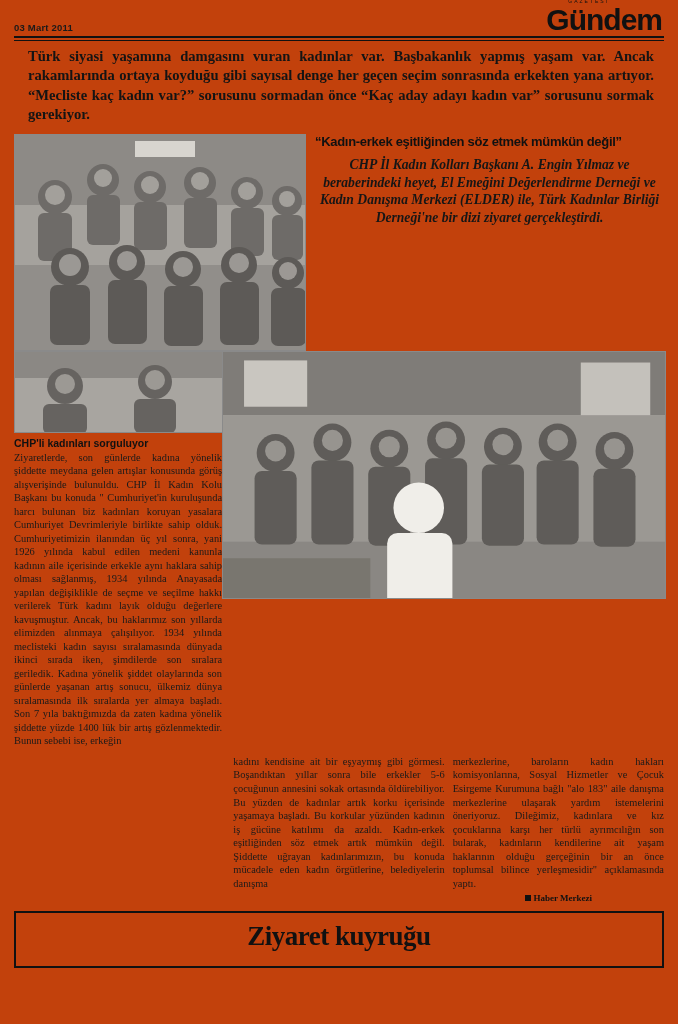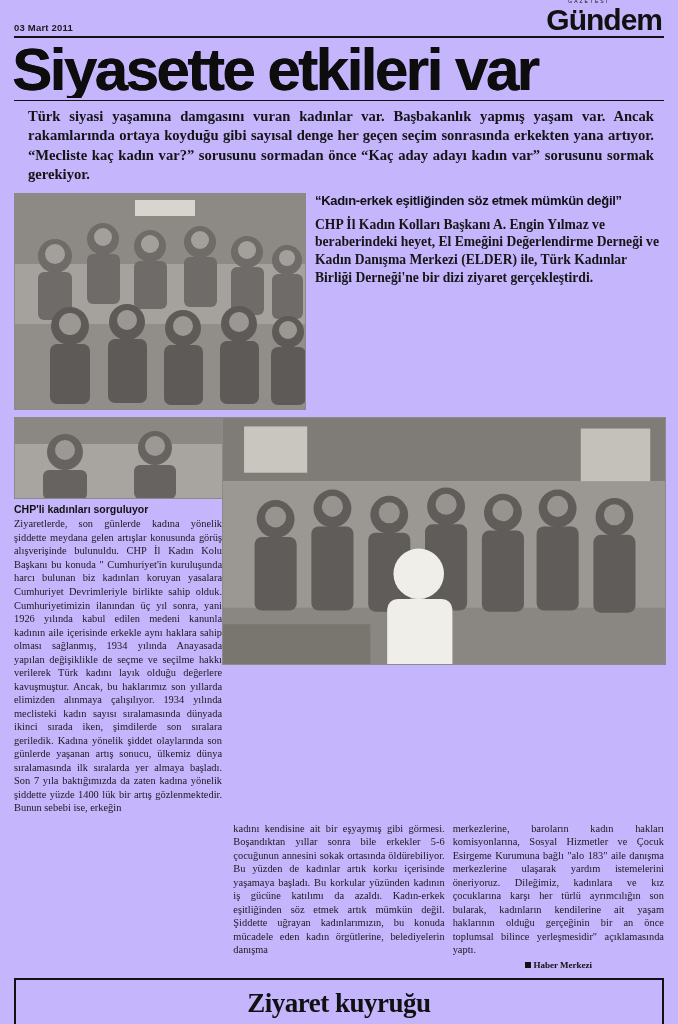--- a/index.html
+++ b/index.html
@@ -12,21 +12,21 @@
     height: 1024px;
     font-family: "Liberation Serif", serif;
     color: #111;
     overflow: hidden;
     position: relative;
   }
   .page {
     width: 678px;
     height: 1024px;
     position: relative;
-    background: #c4b5fd;
+    background: #c2410c;
     box-sizing: border-box;
     padding: 0 14px;
   }
 
   
   .masthead {
     display: flex;
     align-items: flex-end;
     justify-content: space-between;
     padding-top: 6px;
@@ -133,32 +133,32 @@
     font-family: "Liberation Sans", sans-serif;
     font-weight: bold;
     font-size: 13px;
     line-height: 1.16;
     letter-spacing: -0.3px;
     color: #111;
     margin-bottom: 7px;
   }
   .quote-body {
     font-family: "Liberation Serif", serif;
+    font-style: italic;
     font-weight: bold;
     font-size: 13.6px;
     line-height: 1.31;
-    text-align: left;
+    text-align: center;
     color: #161616;
   }
 
   
   .mid {
     display: flex;
     gap: 0;
-    margin-top: 7px;
   }
   .mid-left { width: 208px; }
   .mid-left .photo { width: 208px; height: 80px; margin-bottom: 4px; }
   .subhead {
     font-family: "Liberation Sans", sans-serif;
     font-weight: bold;
     font-size: 10.5px;
     margin: 2px 0 2px 0;
     color: #111;
   }
@@ -219,21 +219,20 @@
   <div class="masthead">
     <div class="date">03 Mart 2011</div>
     <div class="brand">
       <span class="brand-sub">GAZETESİ</span>
       <span>Gündem</span>
     </div>
   </div>
   <div class="rule-top"></div>
 
 
-  <div class="main-headline">Siyasette etkileri var</div>
   <div class="hr-thin"></div>
 
   <div class="spot">Türk siyasi yaşamına damgasını vuran kadınlar var. Başbakanlık yapmış yaşam var. Ancak rakamlarında ortaya koyduğu gibi sayısal denge her geçen seçim sonrasında erkekten yana artıyor. “Mecliste kaç kadın var?” sorusunu sormadan önce “Kaç aday adayı kadın var” sorusunu sormak gerekiyor.</div>
 
   <div class="upper">
     <div class="photo grp1">
       <svg class="photo-inner" viewBox="0 0 290 215" preserveAspectRatio="none">
         <rect width="290" height="215" fill="#b3b0ac"></rect>
         <rect y="0" width="290" height="70" fill="#8d8a86"></rect>
         <rect y="70" width="290" height="60" fill="#a5a29d"></rect>

